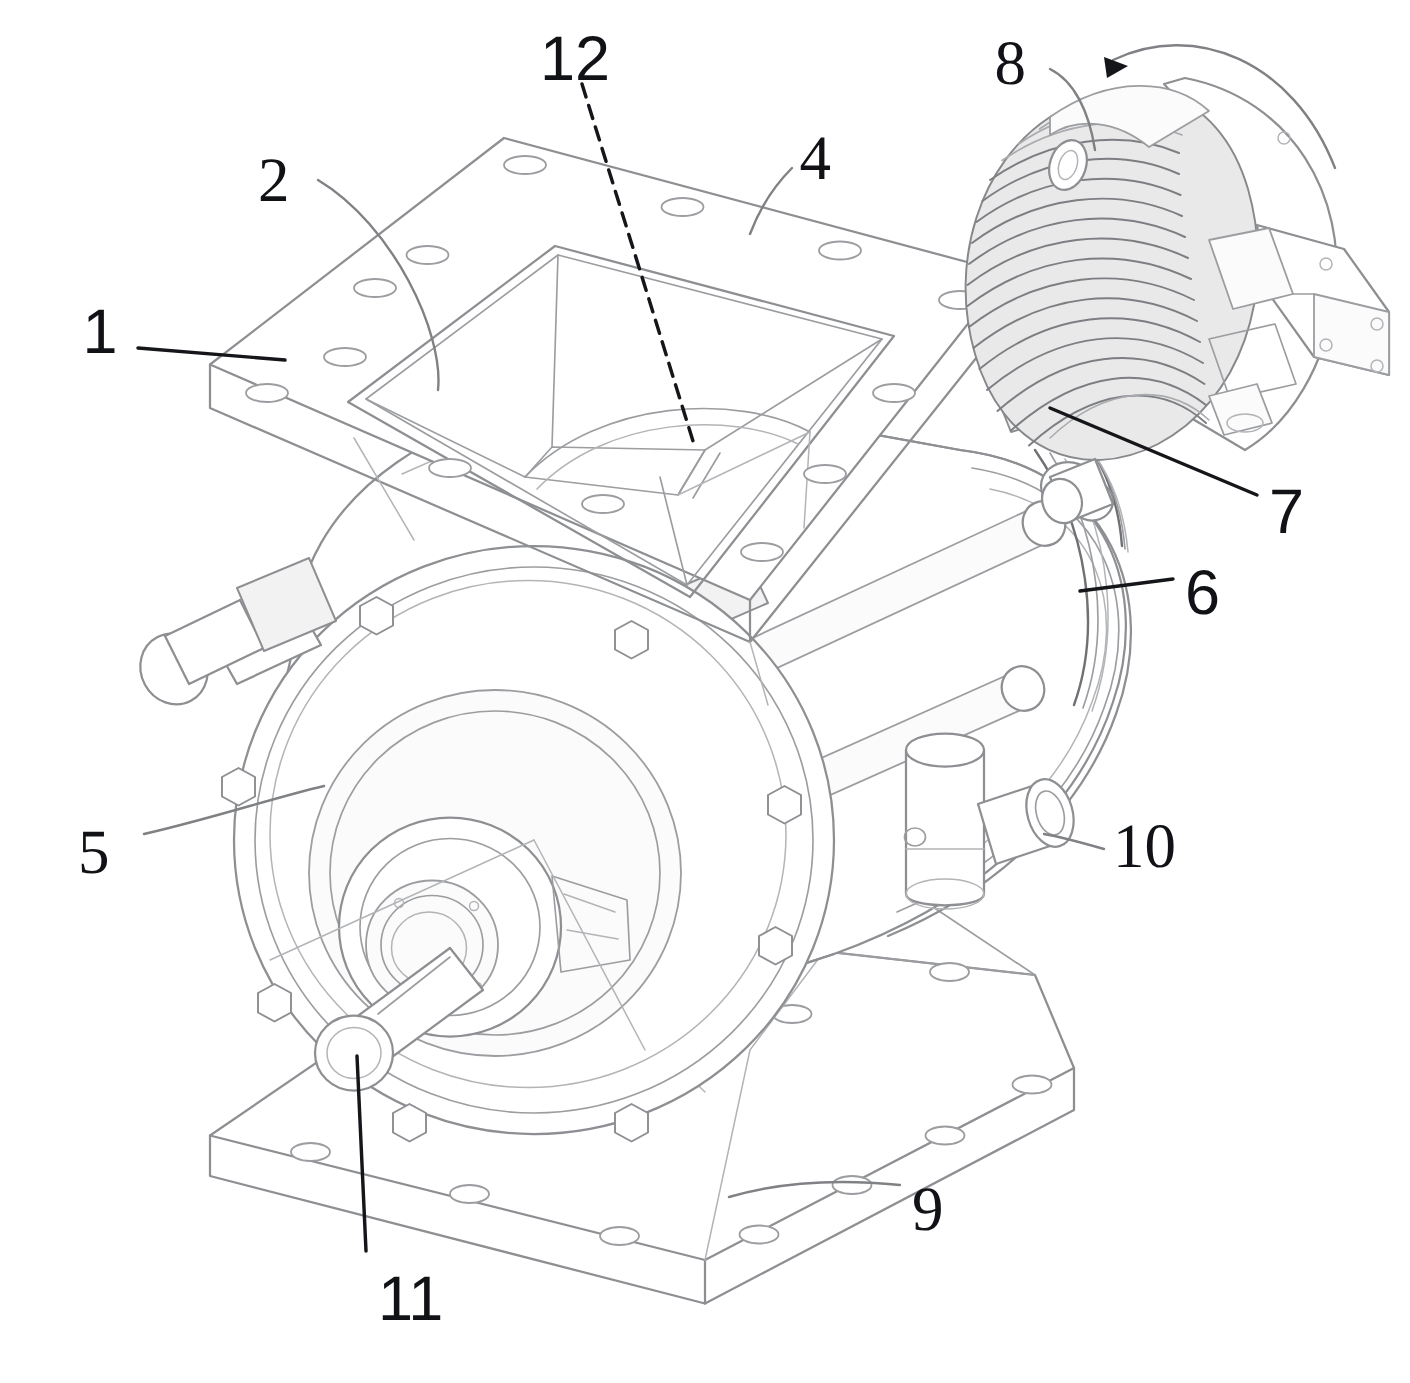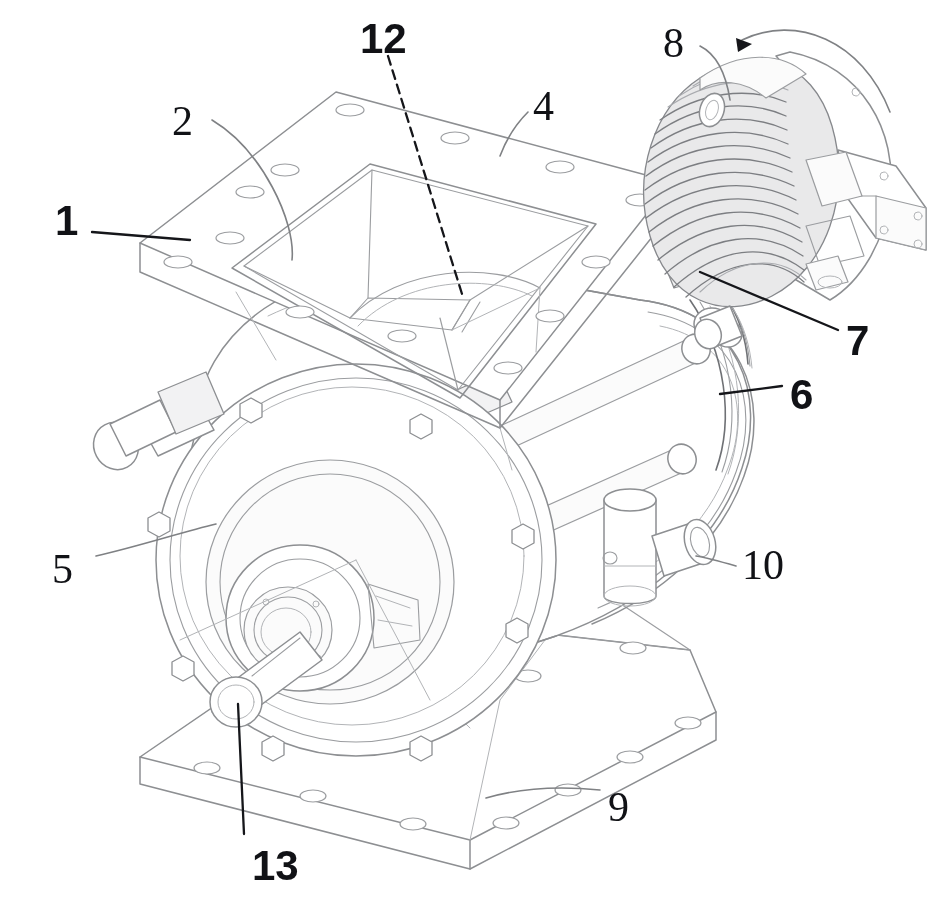--- a/index.html
+++ b/index.html
@@ -40,21 +40,21 @@
 
   
   .callout{
     position:absolute;
     color:#111216;
     line-height:1;
     user-select:none;
     white-space:nowrap;
   }
   .callout.serif{font-family:"Liberation Serif",serif;font-size:42px;}
-  .callout.sans {font-family:"Liberation Sans",sans-serif;font-size:42px;font-weight:700;}
+  .callout.sans {font-family:"Liberation Sans",sans-serif;font-size:42px;font-weight:400;}
 </style>
 </head>
 <body>
 
 <div id="figure-root">
 
   <svg id="drawing" viewBox="0 0 940 922">
 
     <g>
       <path class="face-white" d="M140 757 L470 840 L716 712 L690 650 L352 612 Z"></path>
@@ -316,16 +316,16 @@
 
   <div class="callout sans" style="left:55px;  top:200px;">1</div>
   <div class="callout serif" style="left:172px; top:100px;">2</div>
   <div class="callout serif" style="left:533px; top:85px;">4</div>
   <div class="callout serif" style="left:52px;  top:548px;">5</div>
   <div class="callout sans" style="left:790px; top:374px;">6</div>
   <div class="callout sans" style="left:846px; top:320px;">7</div>
   <div class="callout serif" style="left:663px; top:22px;">8</div>
   <div class="callout serif" style="left:608px; top:786px;">9</div>
   <div class="callout serif" style="left:742px; top:544px;">10</div>
-  <div class="callout sans" style="left:252px; top:845px;">13</div>
+  <div class="callout sans" style="left:252px; top:845px;">11</div>
   <div class="callout sans" style="left:360px; top:18px;">12</div>
 
 </div>
 
 </body></html>

